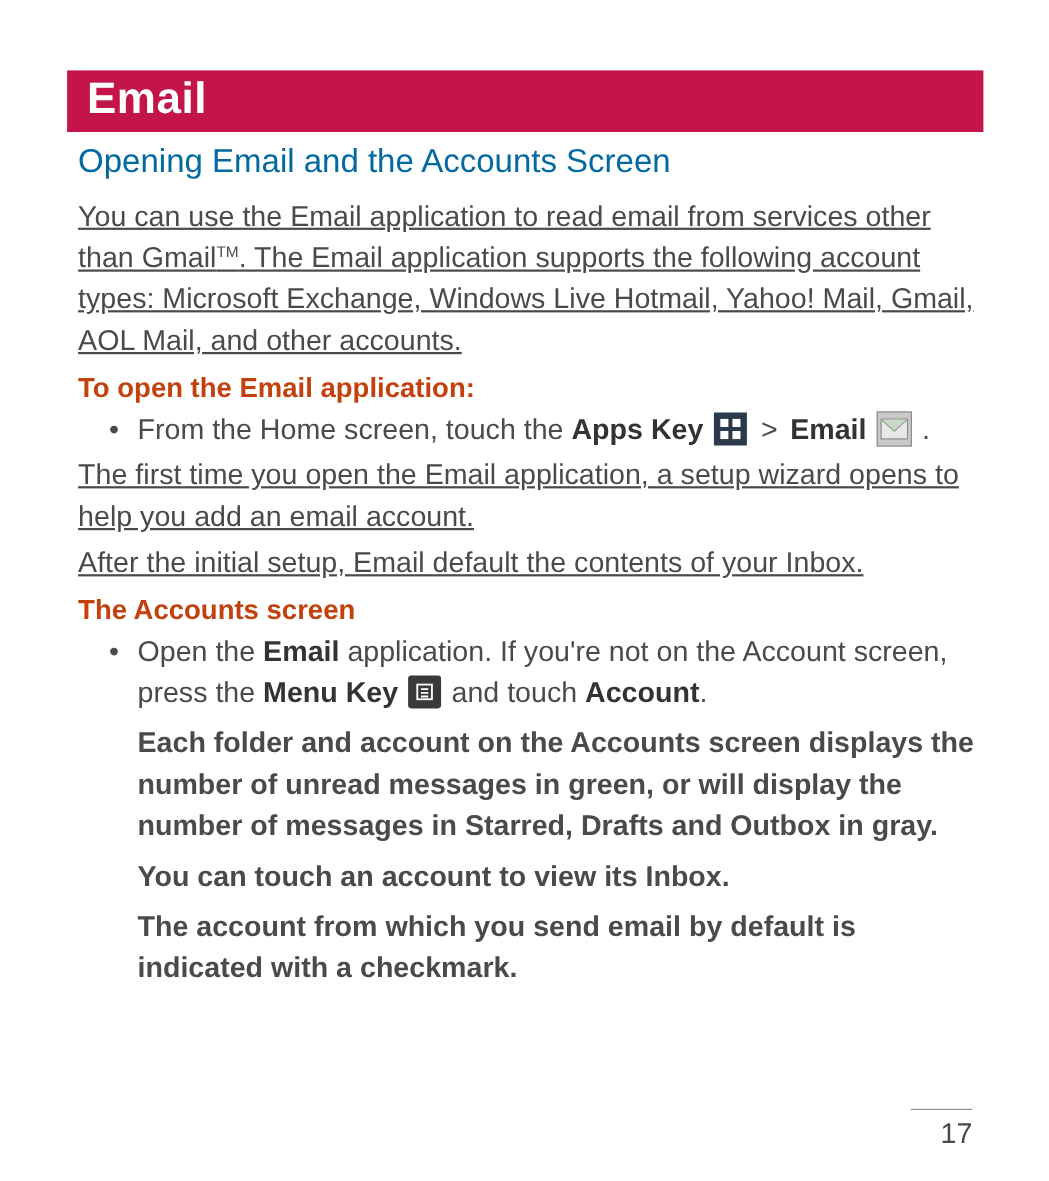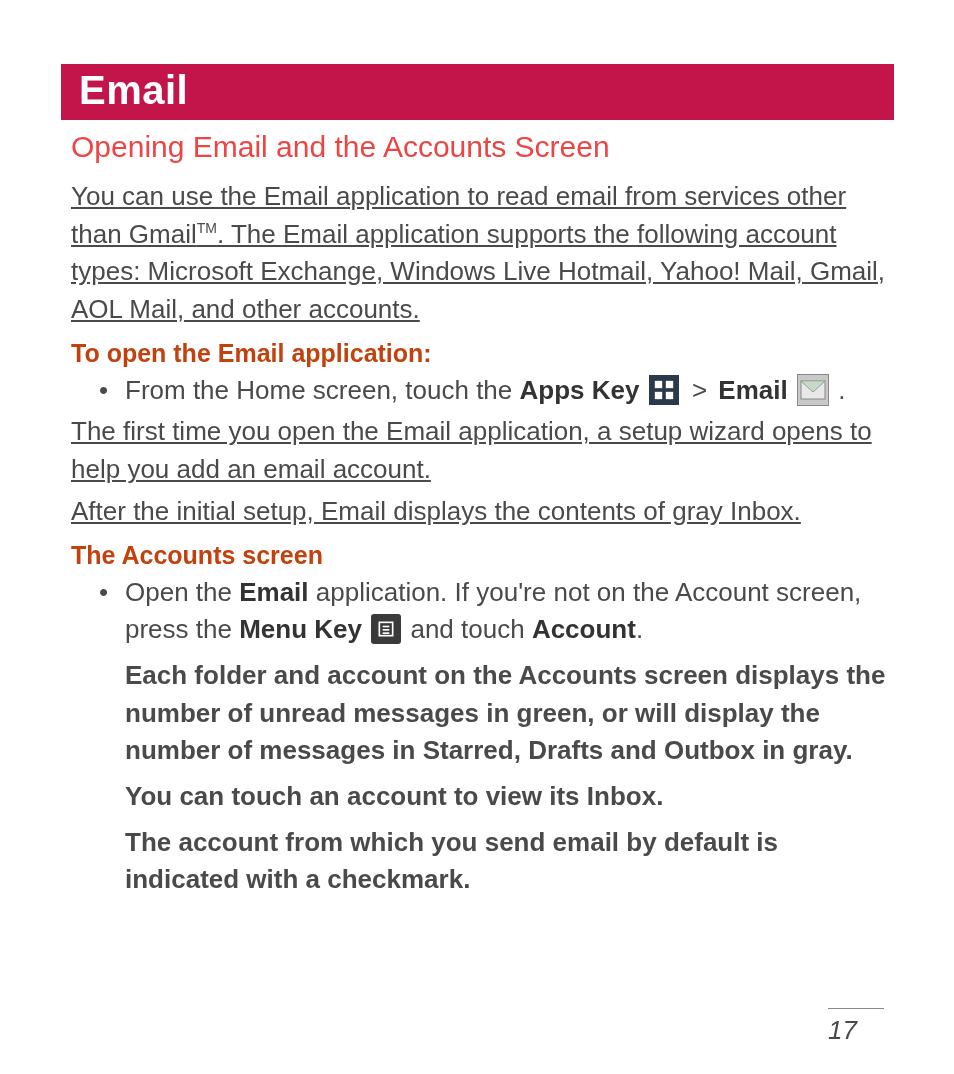--- a/index.html
+++ b/index.html
@@ -23,21 +23,21 @@
     background: #c3154a;
     color: #ffffff;
     font-size: 40px;
     font-weight: 600;
     padding: 4px 18px 8px 18px;
     line-height: 1.1;
     margin-bottom: 10px;
     letter-spacing: 0.5px;
   }
   .section-heading {
-    color: #ef4444;
+    color: #0369a1;
     font-size: 30px;
     font-weight: 400;
     margin: 6px 0 14px 10px;
   }
   p.body {
     font-size: 26px;
     line-height: 1.45;
     margin: 0 0 4px 10px;
     font-weight: 300;
     text-decoration: underline;
@@ -101,21 +101,21 @@
     border-radius: 3px;
   }
   .menu-icon svg { width: 20px; height: 20px; }
   .gt {
     margin: 0 4px;
   }
   .footer {
     position: absolute;
     bottom: 56px;
     right: 70px;
-    font-style: italic;
+    text-align: right;
   }
   .footer .rule {
     border-top: 1px solid #888;
     width: 56px;
     margin-left: auto;
     margin-bottom: 6px;
   }
   .footer .num {
     font-size: 26px;
     color: #4a4a4a;
@@ -156,21 +156,21 @@
           <rect x="1" y="1" width="24" height="18" fill="#e8e8e8" stroke="#888" stroke-width="1"></rect>
           <polyline points="1,1 13,12 25,1" fill="none" stroke="#888" stroke-width="1"></polyline>
           <polygon points="1,1 13,12 25,1" fill="#b0d0b0" opacity="0.6"></polygon>
         </svg>
       </span>
       <span>.</span>
     </li>
   </ul>
 
   <p class="body">The first time you open the Email application, a setup wizard opens to help you add an email account.</p>
-  <p class="body">After the initial setup, Email displays the contents of gray Inbox.</p>
+  <p class="body">After the initial setup, Email default the contents of your Inbox.</p>
 
   <p class="bold-lead">The Accounts screen</p>
 
 
   <ul class="bullets">
     <li>
       <span>Open the </span><span class="bold">Email</span><span> application. If you're not on the Account screen, press the </span><span class="bold">Menu Key</span>
       <span class="icon-box menu-icon">
         <svg viewBox="0 0 24 24">
           <rect x="4" y="4" width="16" height="16" fill="none" stroke="#ffffff" stroke-width="2"></rect>

